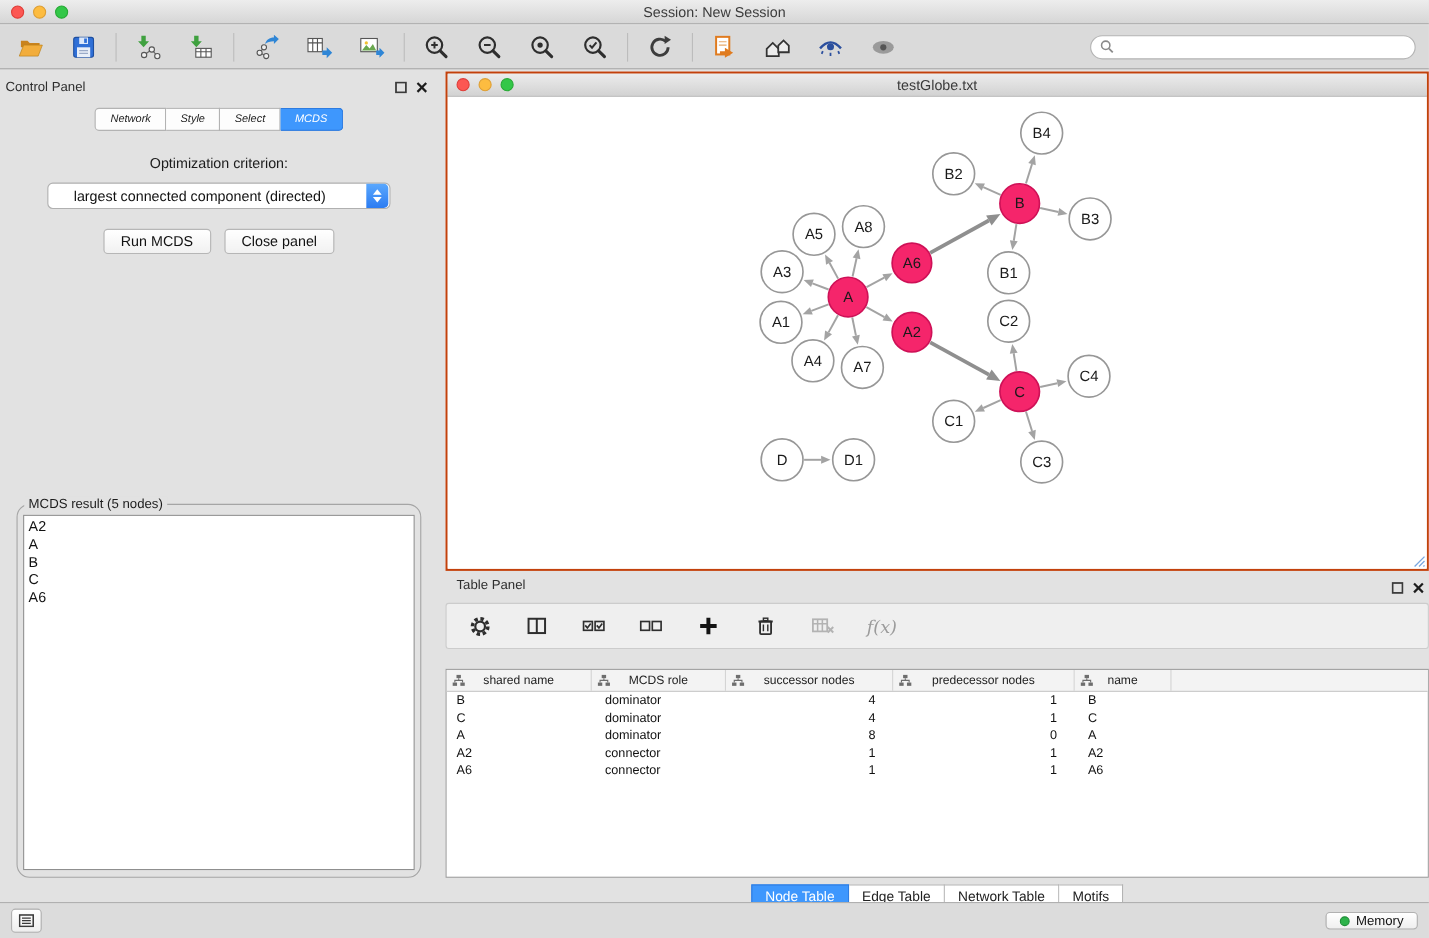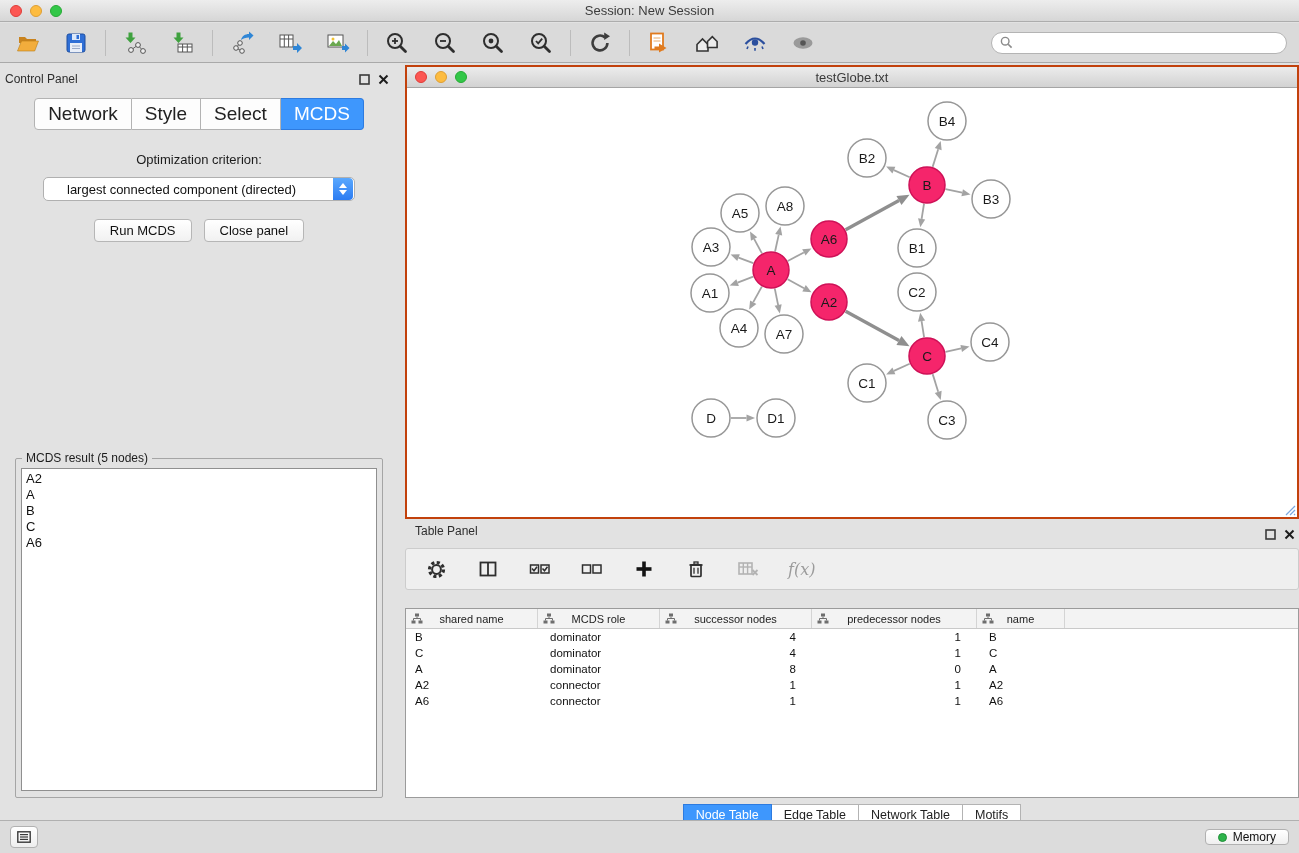--- a/index.html
+++ b/index.html
@@ -29,38 +29,38 @@
   .searchbox { margin-left:auto; width:296px; height:22px; background:#fff;
     border:1px solid #b4b4b4; border-radius:11px; display:flex; align-items:center; padding:0 8px; gap:5px; }
   .searchbox input { border:none; outline:none; flex:1; font-size:12px; background:transparent; font-family:"Liberation Sans",sans-serif; }
 
   
   .control-panel { position:absolute; left:5px; top:68px; width:388px; height:744px; }
   .cp-header { height:22px; display:flex; align-items:center; }
   .cp-header .cp-title { font-size:12px; color:#2e2e2e; }
   .panel-btns { margin-left:auto; display:flex; align-items:center; gap:8px; padding-right:4px; }
   .cp-tabs { display:flex; justify-content:center; margin-top:8px; }
-  .cp-tab { padding:4px 13px; font-size:19px; background:#fdfdfd; border:1px solid #b3b3b3; border-left:none; color:#222; }
+  .cp-tab { padding:4px 13px; font-size:10px; background:#fdfdfd; border:1px solid #b3b3b3; border-left:none; color:#222;font-style:italic; }
   .cp-tab:first-child { border-left:1px solid #b3b3b3; border-radius:4px 0 0 4px; }
   .cp-tab:last-child { border-radius:0 4px 4px 0; }
   .cp-tab.active { background:#3e97fd; border-color:#2d7be0; color:#fff; }
   .opt-label { text-align:center; margin-top:22px; font-size:13px; color:#1c1c1c; }
   .dropdown { margin:10px auto 0 auto; width:312px; height:24px; background:#fff; border:1px solid #b0b0b0;
     border-radius:5px; display:flex; align-items:center; position:relative; }
   .dropdown .dd-text { padding-left:23px; font-size:13px; color:#111; flex:1; white-space:nowrap; overflow:hidden; }
   .dd-stepper { width:20px; height:22px; margin-right:1px; border-radius:0 4px 4px 0;
     background:linear-gradient(#5aa8fe,#2c7cf2); display:flex; flex-direction:column; align-items:center; justify-content:center; gap:2px; }
   .dd-stepper .tri { width:0; height:0; border-left:4px solid transparent; border-right:4px solid transparent; }
   .tri.up { border-bottom:5px solid #fff; }
   .tri.down { border-top:5px solid #fff; }
   .cp-buttons { display:flex; justify-content:center; gap:12px; margin-top:18px; }
   .aqua-btn { padding:3px 15px; font-size:13px; color:#111; background:linear-gradient(#ffffff,#f1f1f1);
     border:1px solid #b6b6b6; border-radius:4px; cursor:default; }
   .result-group { position:absolute; left:10px; top:390px; width:368px; height:340px;
-    border:1px solid #a5a5a5; border-radius:2px; }
+    border:1px solid #a5a5a5; border-radius:12px; }
   .result-legend { position:absolute; top:-8px; left:6px; background:#e2e2e2; padding:0 4px; font-size:12px; color:#1c1c1c; }
   .result-list { position:absolute; left:5px; top:9px; right:5px; bottom:6px; background:#fff; border:1px solid #8f8f8f; overflow:auto; padding:2px 0; }
   .result-item { font-size:13px; padding:0px 4px; line-height:16px; color:#111; }
 
   
   .net-window { position:absolute; left:405px; top:65px; width:894px; height:454px;
     border:2px solid #c2410c; background:#fff; }
   .net-titlebar { height:21px; background:linear-gradient(#ececec,#d2d2d2); border-bottom:1px solid #a5a5a5;
     display:flex; align-items:center; justify-content:center; position:relative; }
   .net-titlebar .lights { top:4px; left:8px; }

